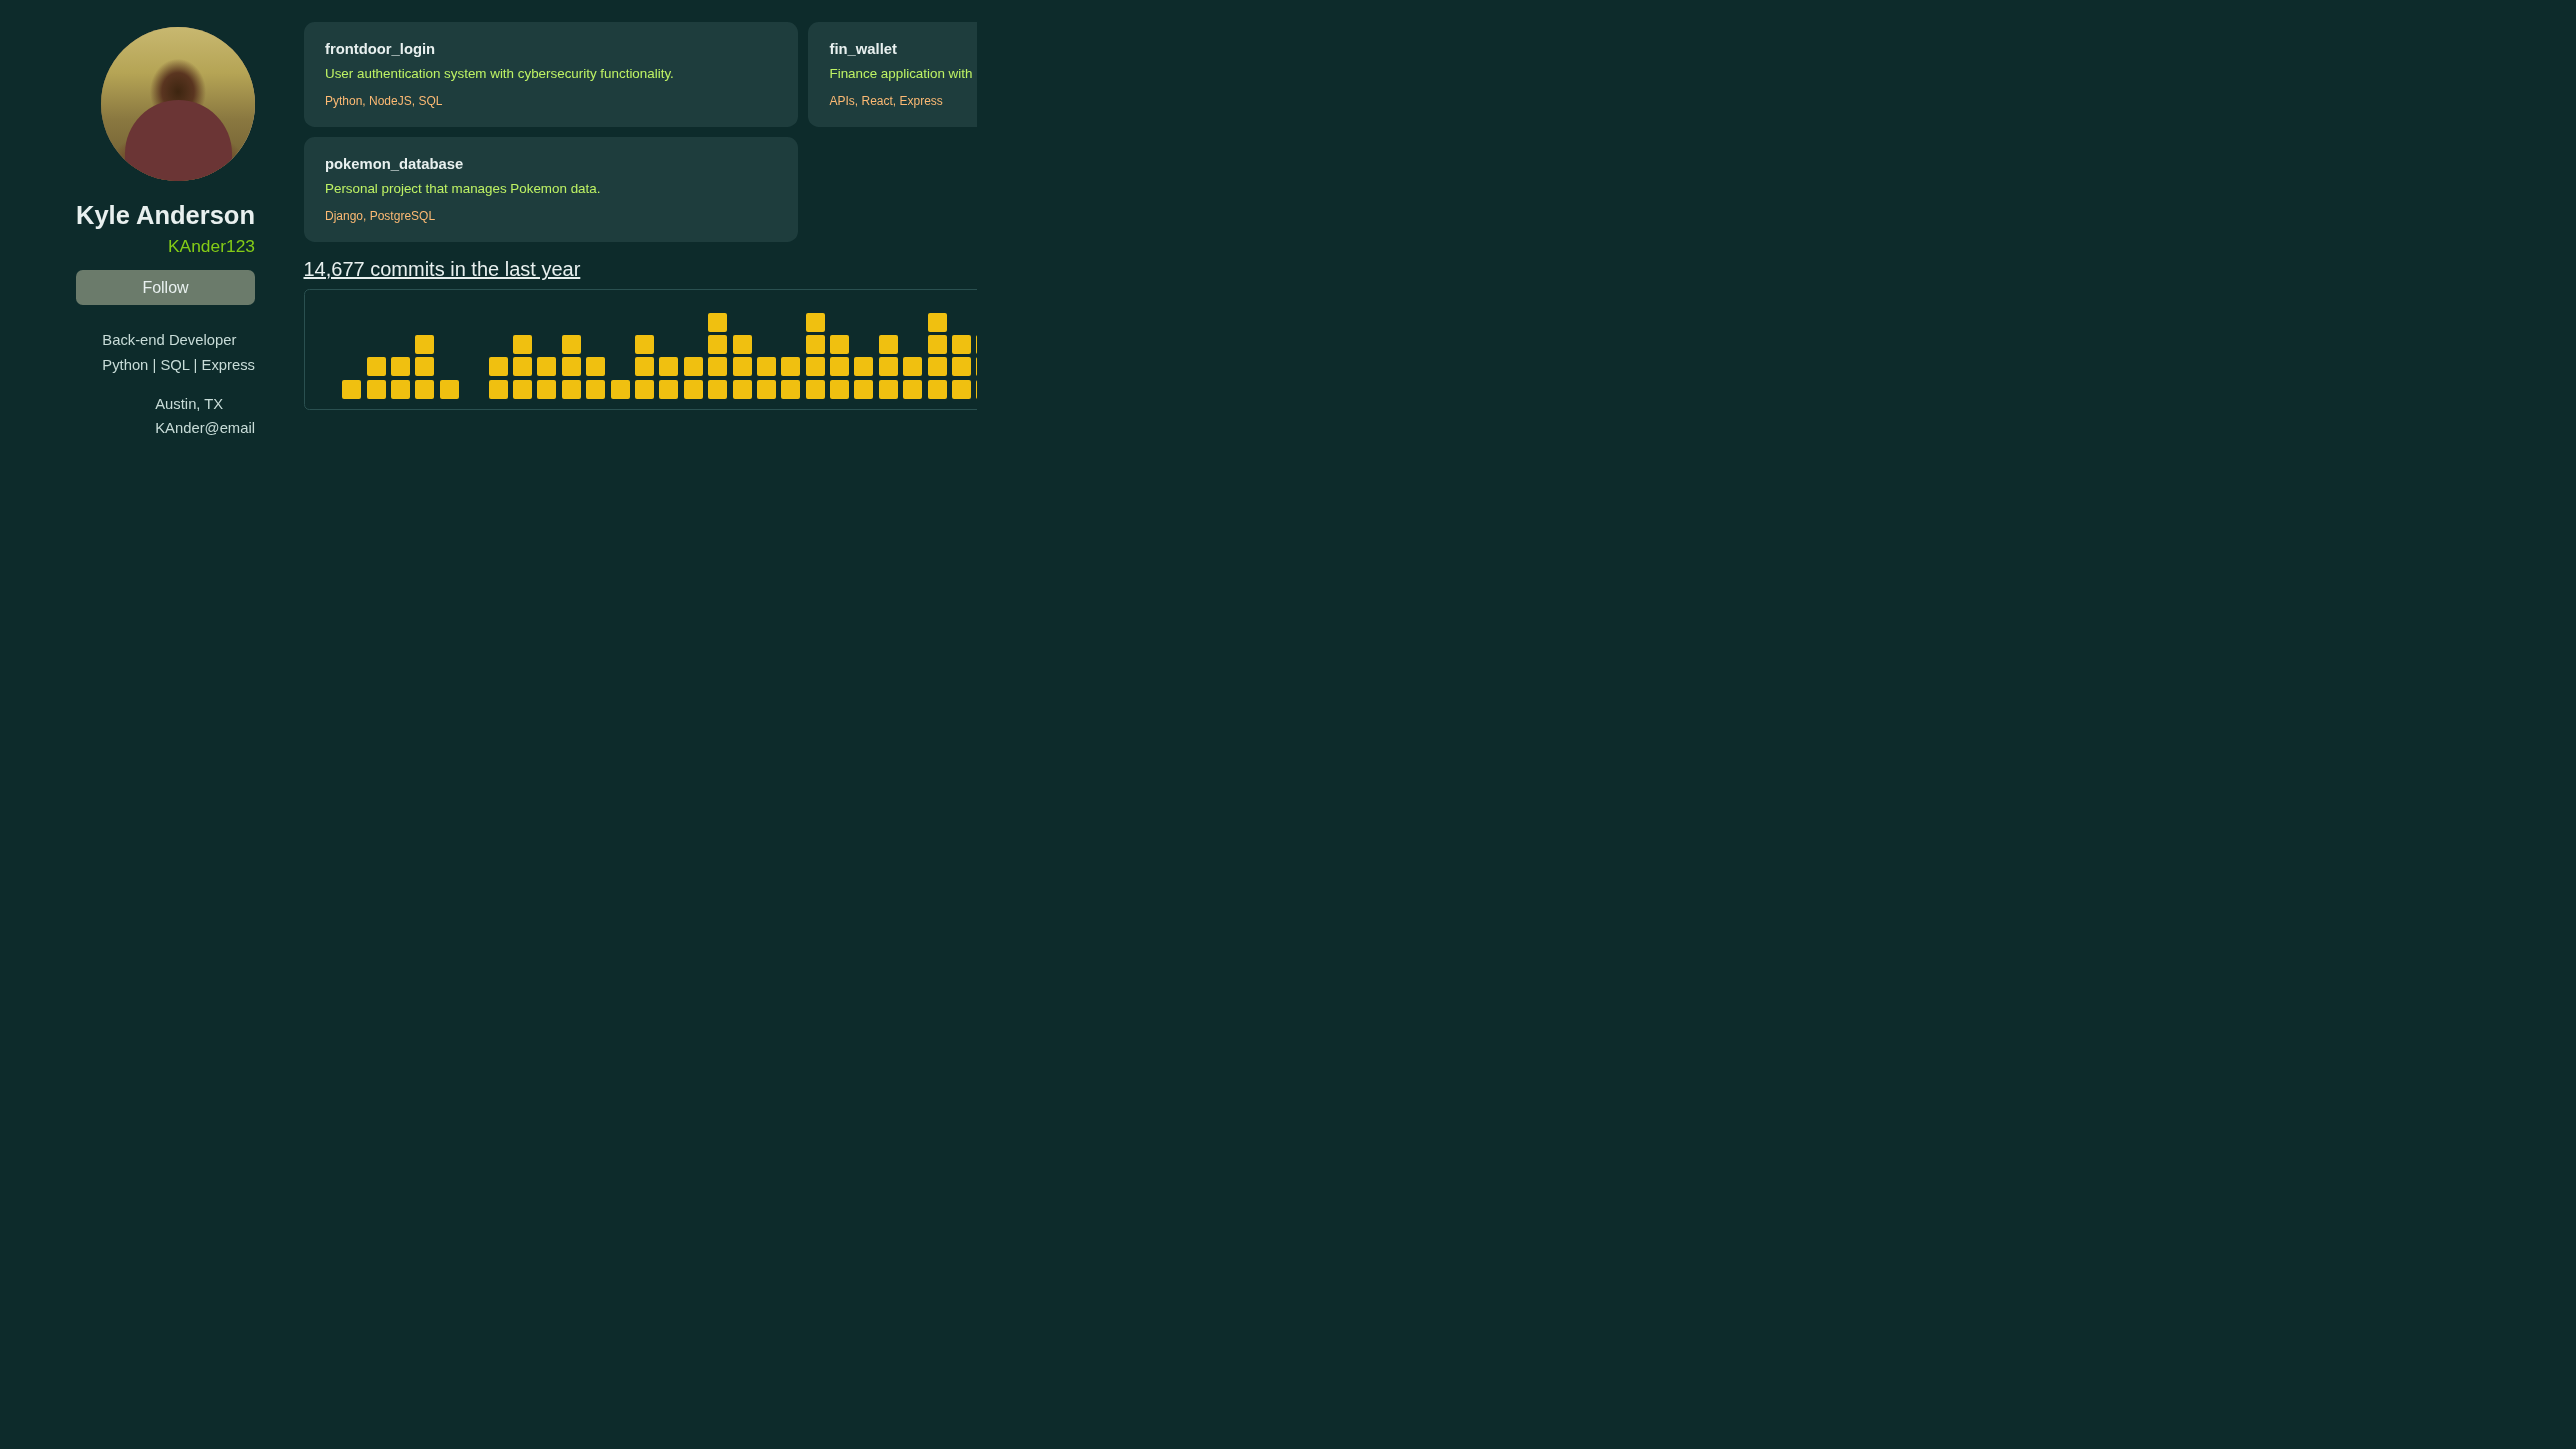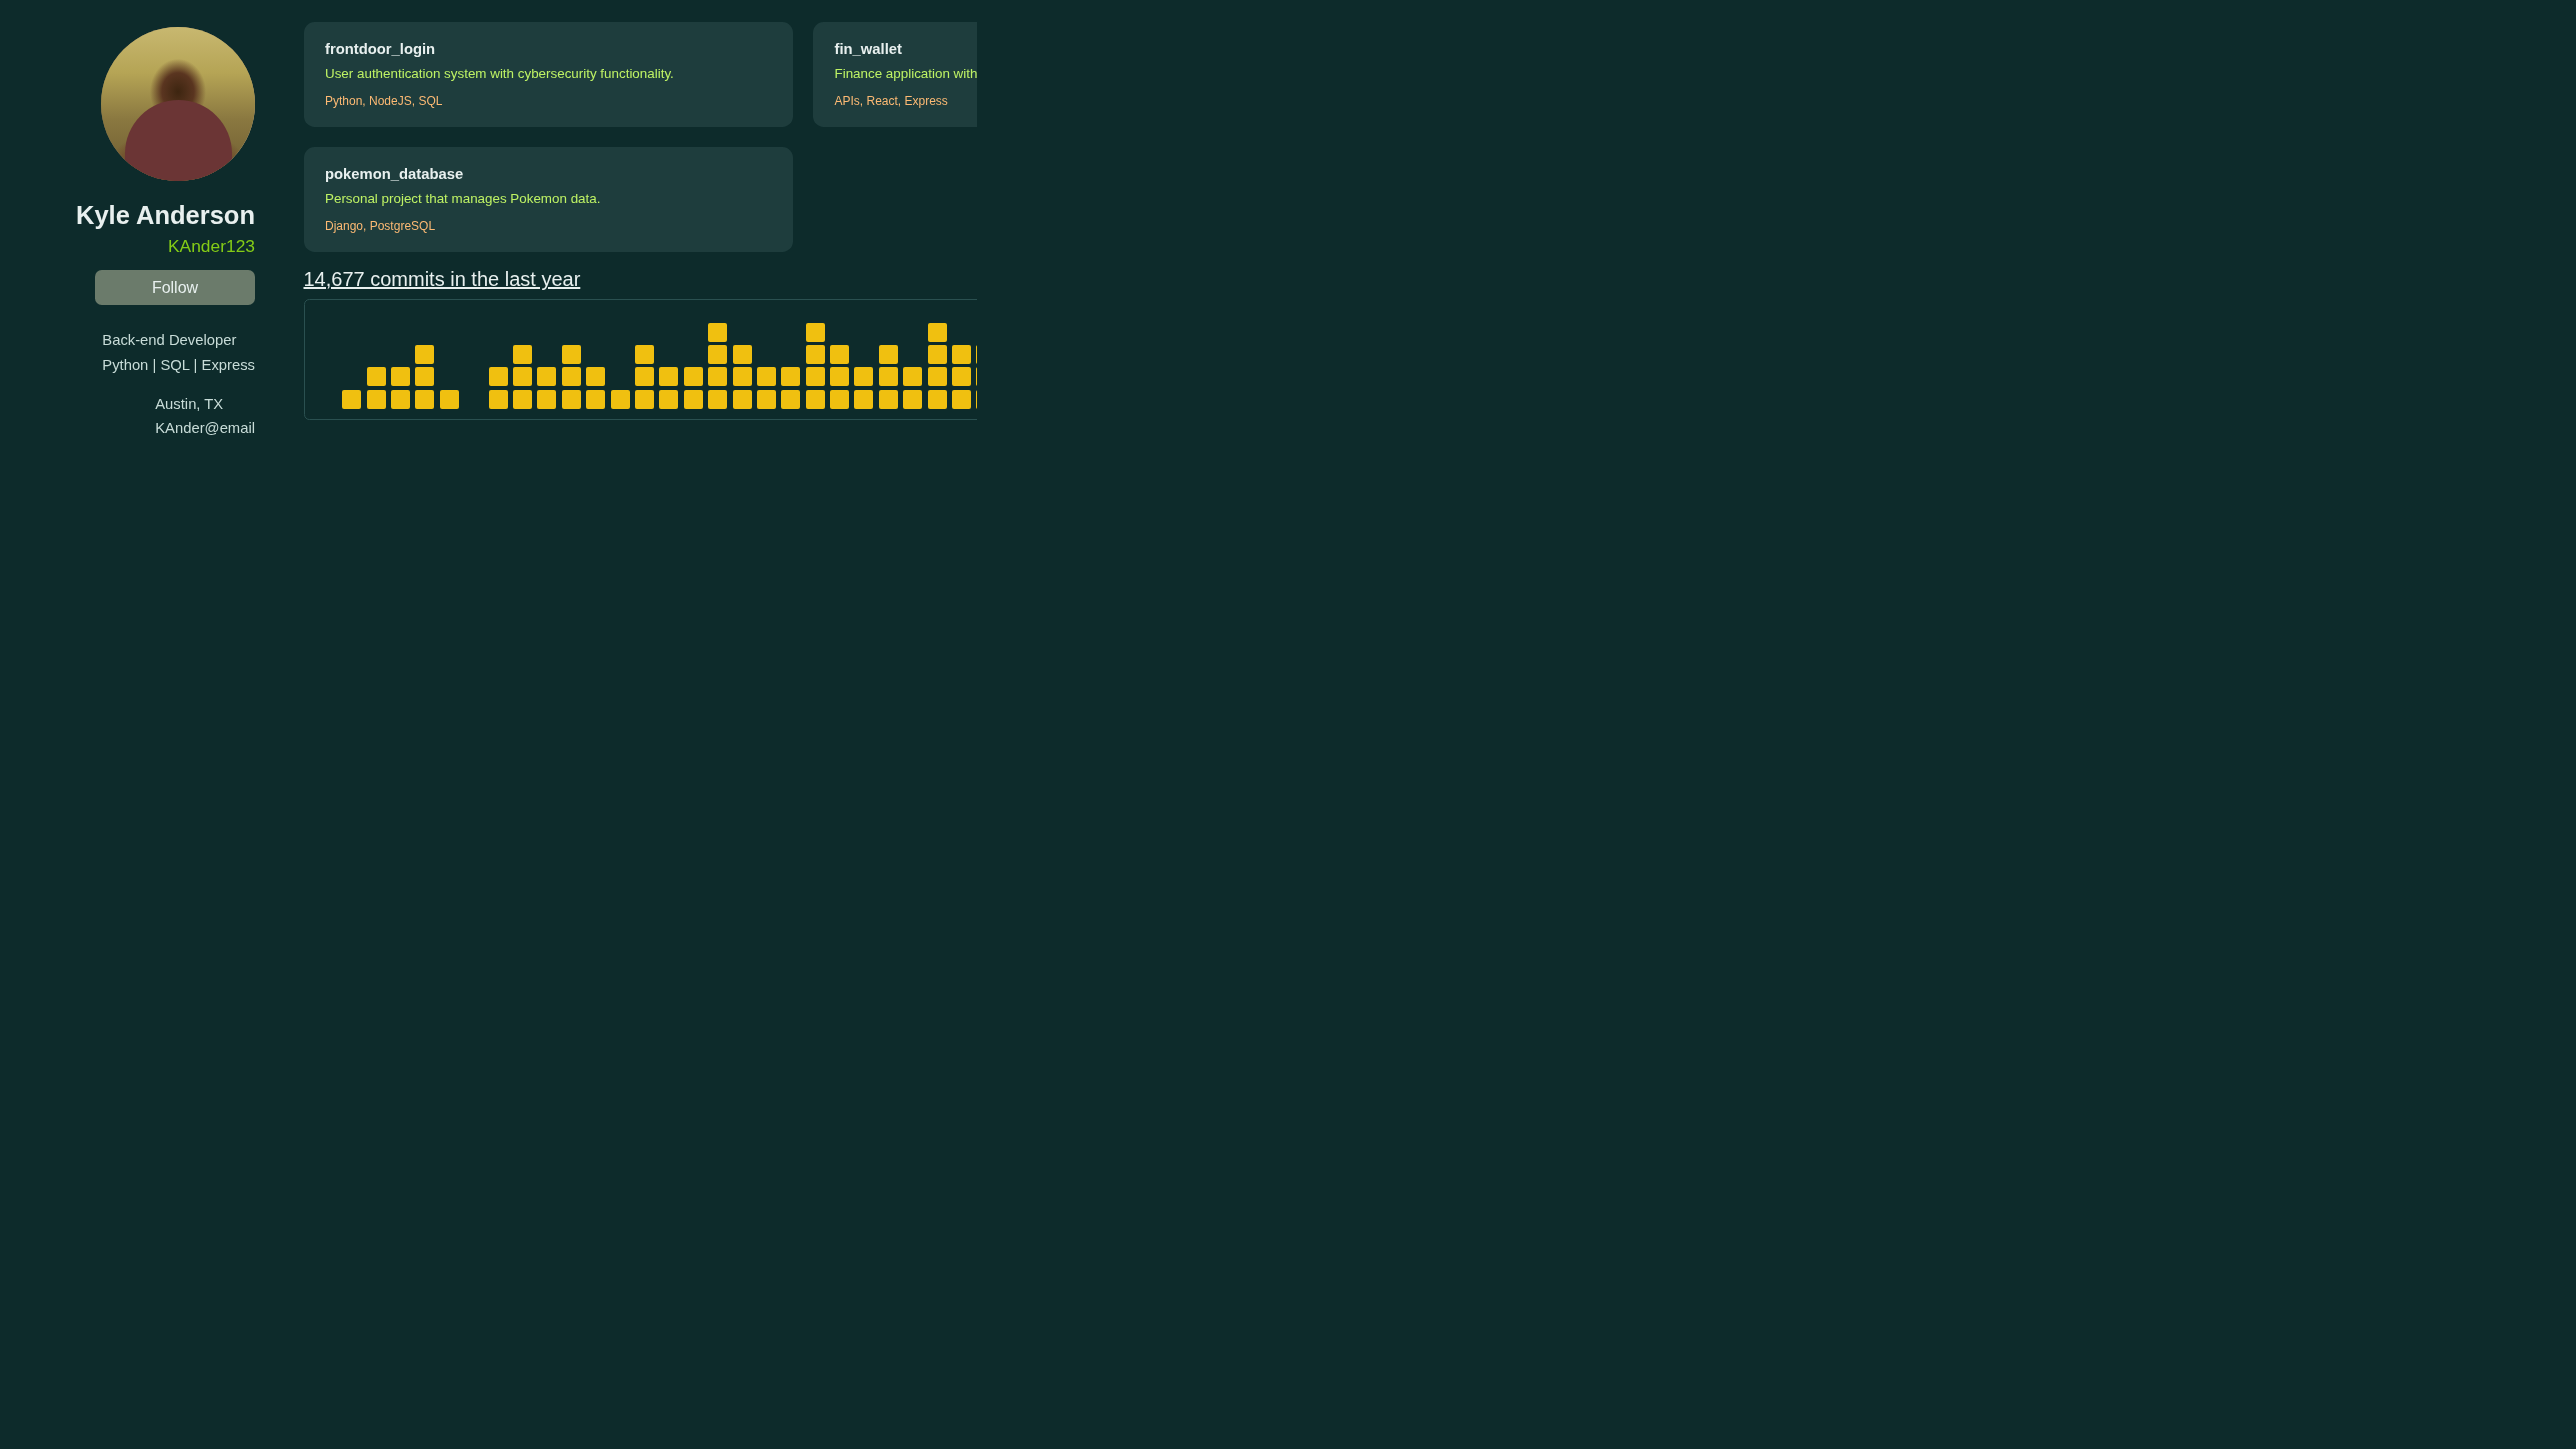--- a/index.html
+++ b/index.html
@@ -86,21 +86,21 @@
       line-height: 1.2;
     }
 
     .username {
       font-size: 17.4px;
       color: #84cc16;
       margin-bottom: 13.4px;
     }
 
     .follow-btn {
-      width: 160px;
+      width: 179px;
       height: 35px;
       background-color: #6b7b6b;
       border: none;
       border-radius: 6.7px;
       color: #e8f0ef;
       font-size: 16px;
       cursor: pointer;
       margin-bottom: 24px;
       display: flex;
       align-items: center;
@@ -122,21 +122,21 @@
       flex: 1;
       padding: 21.5px 40px 21.5px 21.5px;
       display: flex;
       flex-direction: column;
       gap: 16px;
     }
 
     .repo-grid {
       display: grid;
       grid-template-columns: 1fr 1fr;
-      gap: 20px;
+      gap: 10px;
     }
 
     .repo-card {
       background-color: #1e3d3d;
       border-radius: 10.7px;
       padding: 19px 21.5px;
       display: flex;
       flex-direction: column;
       gap: 8px;
     }

